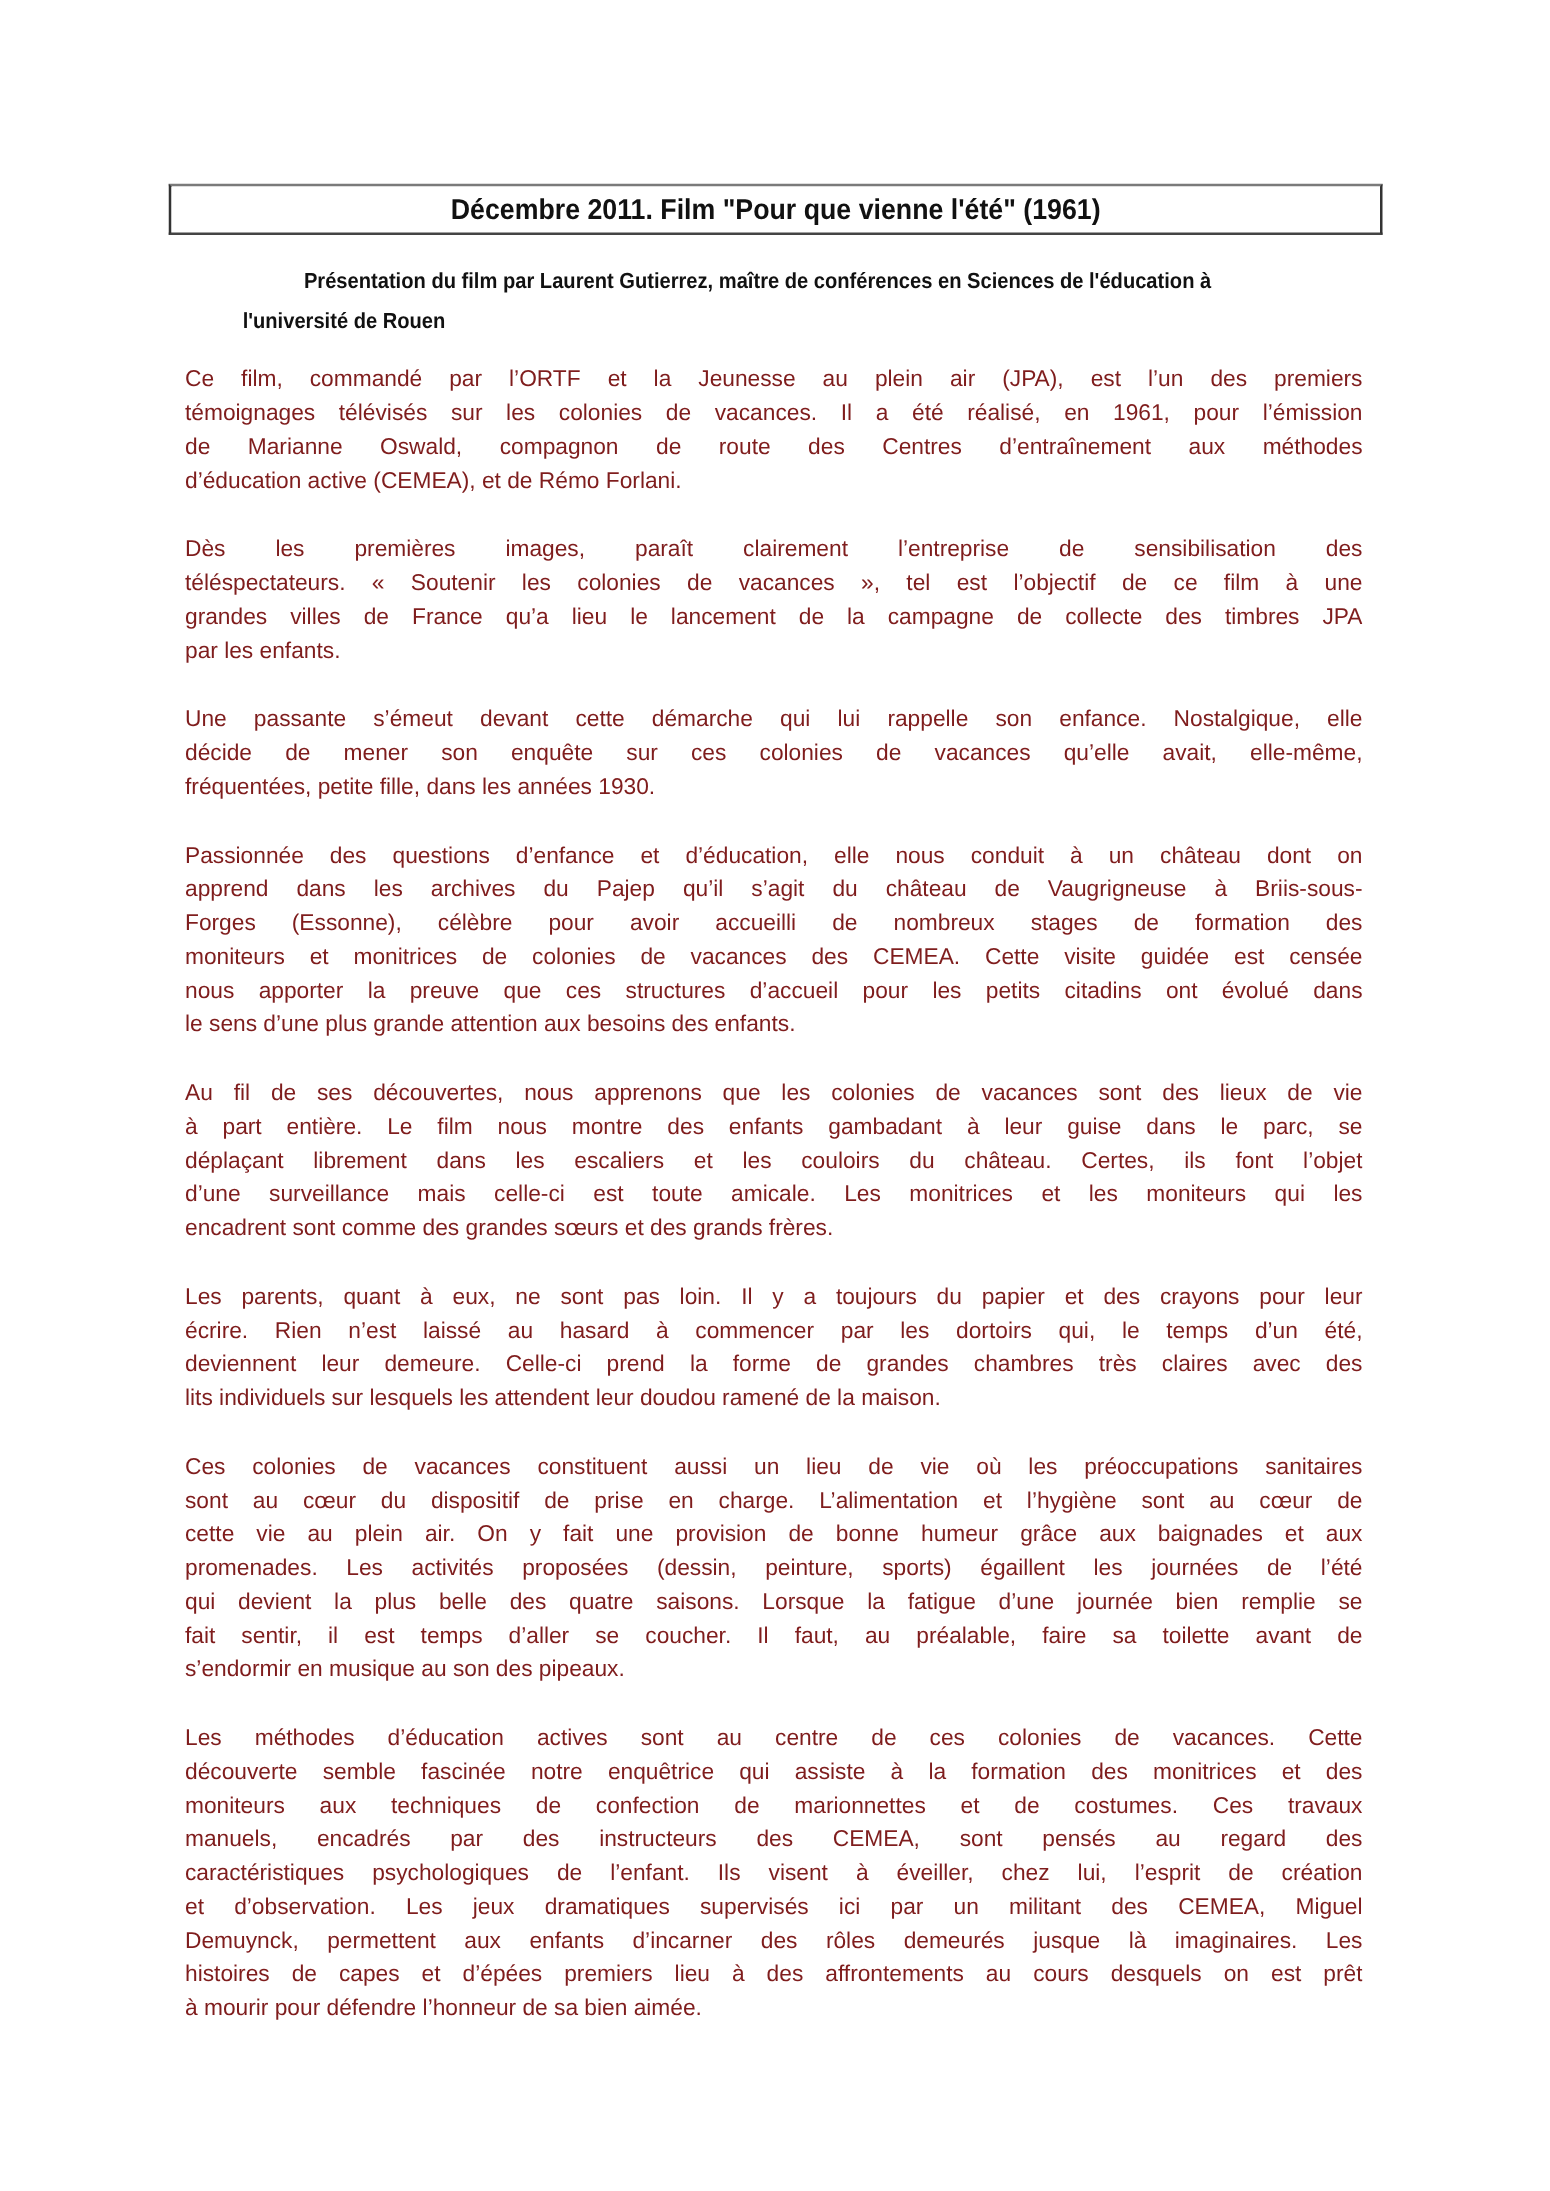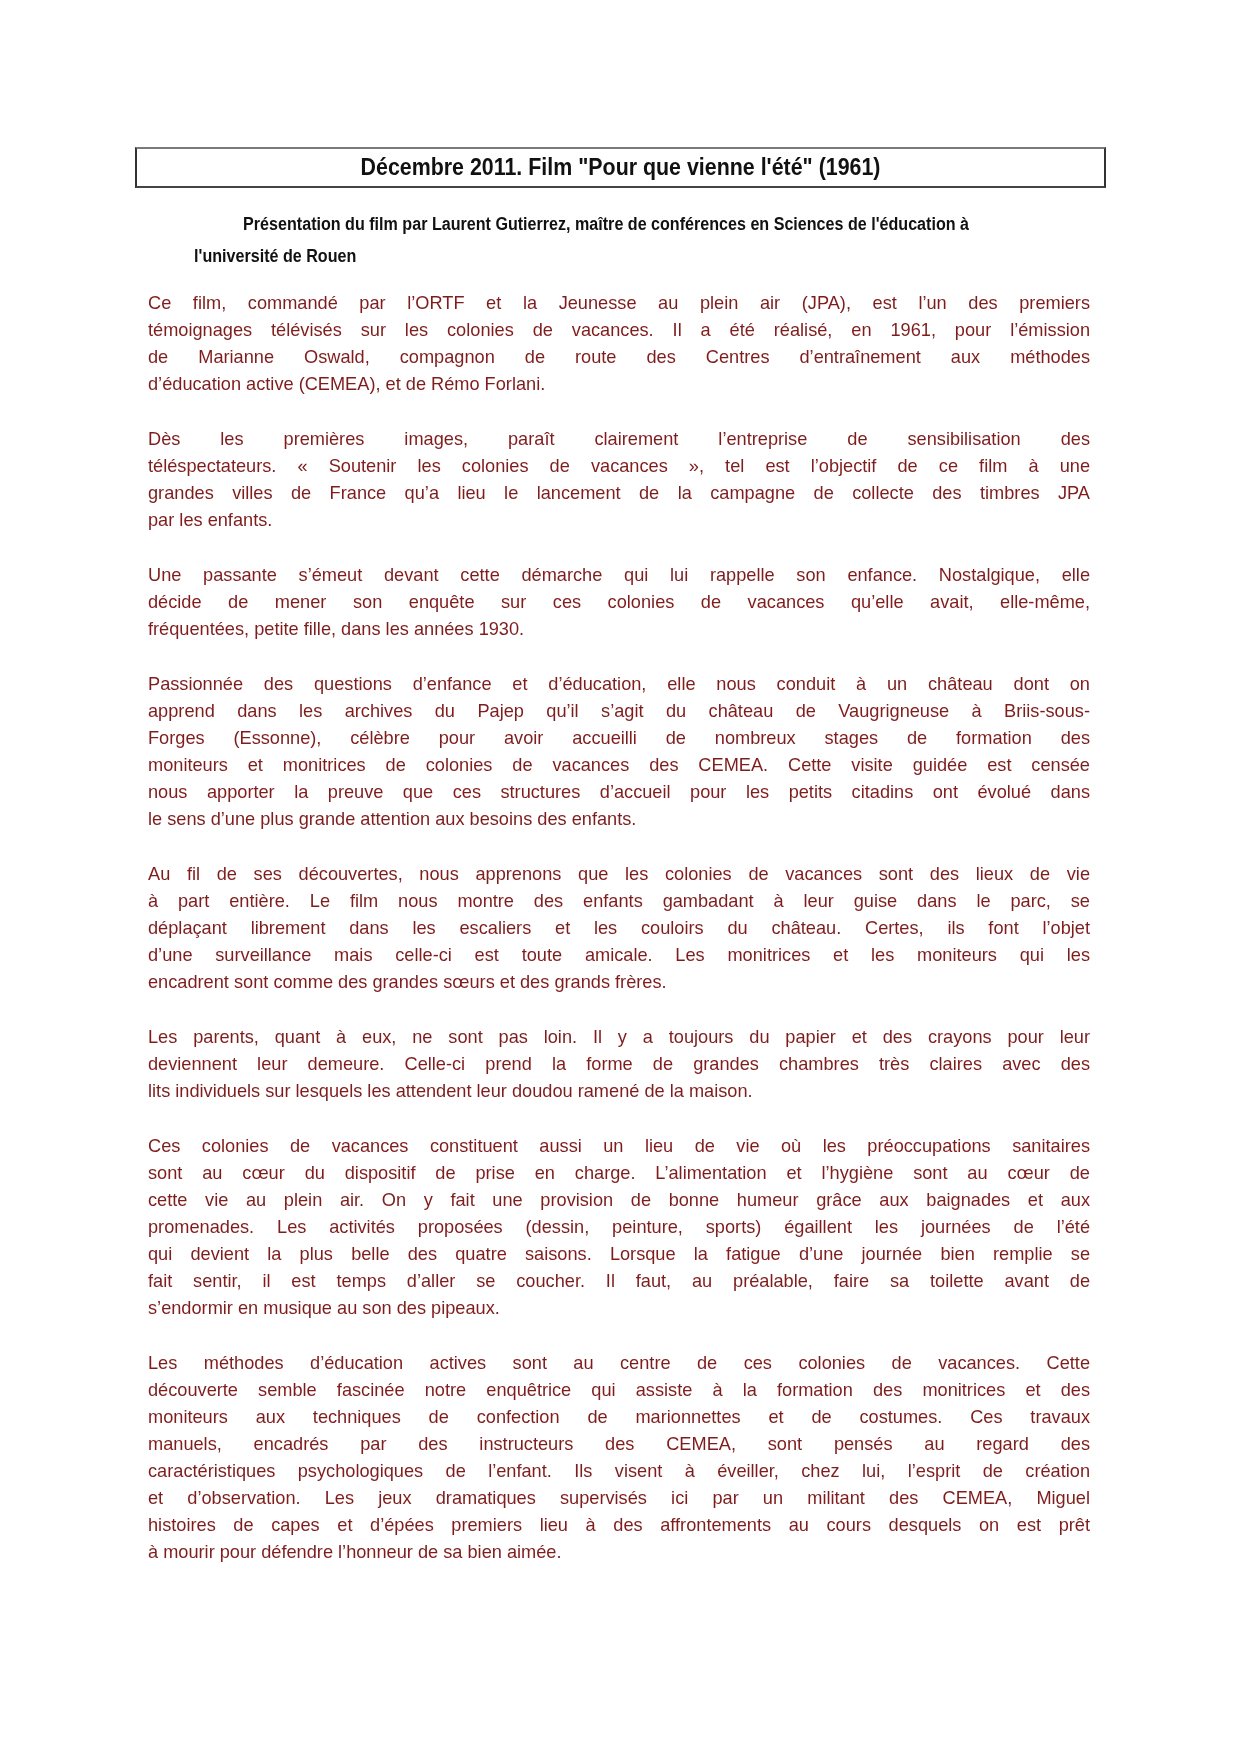--- a/index.html
+++ b/index.html
@@ -71,36 +71,38 @@
       </div>
       <div class="para">
         <span class="line j">Au fil de ses découvertes, nous apprenons que les colonies de vacances sont des lieux de vie</span>
         <span class="line j">à part entière. Le film nous montre des enfants gambadant à leur guise dans le parc, se</span>
         <span class="line j">déplaçant librement dans les escaliers et les couloirs du château. Certes, ils font l’objet</span>
         <span class="line j">d’une surveillance mais celle-ci est toute amicale. Les monitrices et les moniteurs qui les</span>
         <span class="line last">encadrent sont comme des grandes sœurs et des grands frères.</span>
       </div>
       <div class="para">
         <span class="line j"> Les parents, quant à eux, ne sont pas loin. Il y a toujours du papier et des crayons pour leur</span>
+        <span class="line j">écrire. Rien n’est laissé au hasard à commencer par les dortoirs qui, le temps d’un été,</span>
         <span class="line j">deviennent leur demeure. Celle-ci prend la forme de grandes chambres très claires avec des</span>
         <span class="line last">lits individuels sur lesquels les attendent leur doudou ramené de la maison.</span>
       </div>
       <div class="para">
         <span class="line j">Ces colonies de vacances constituent aussi un lieu de vie où les préoccupations sanitaires</span>
         <span class="line j">sont au cœur du dispositif de prise en charge. L’alimentation et l’hygiène sont au cœur de</span>
         <span class="line j">cette vie au plein air. On y fait une provision de bonne humeur grâce aux baignades et aux</span>
         <span class="line j">promenades. Les activités proposées (dessin, peinture, sports) égaillent les journées de l’été</span>
         <span class="line j">qui devient la plus belle des quatre saisons. Lorsque la fatigue d’une journée bien remplie se</span>
         <span class="line j">fait sentir, il est temps d’aller se coucher. Il faut, au préalable, faire sa toilette avant de</span>
         <span class="line last">s’endormir en musique au son des pipeaux.</span>
       </div>
       <div class="para">
         <span class="line j">Les méthodes d’éducation actives sont au centre de ces colonies de vacances. Cette</span>
         <span class="line j">découverte semble fascinée notre enquêtrice qui assiste à la formation des monitrices et des</span>
         <span class="line j">moniteurs aux techniques de confection de marionnettes et de costumes. Ces travaux</span>
         <span class="line j">manuels, encadrés par des instructeurs des CEMEA, sont pensés au regard des</span>
         <span class="line j">caractéristiques psychologiques de l’enfant. Ils visent à éveiller, chez lui, l’esprit de création</span>
         <span class="line j">et d’observation. Les jeux dramatiques supervisés ici par un militant des CEMEA, Miguel</span>
+        <span class="line j">Demuynck, permettent aux enfants d’incarner des rôles demeurés jusque là imaginaires. Les</span>
         <span class="line j">histoires de capes et d’épées premiers lieu à des affrontements au cours desquels on est prêt</span>
         <span class="line last">à mourir pour défendre l’honneur de sa bien aimée.</span>
       </div>
     </div>
 </div>
 
 </body></html>

